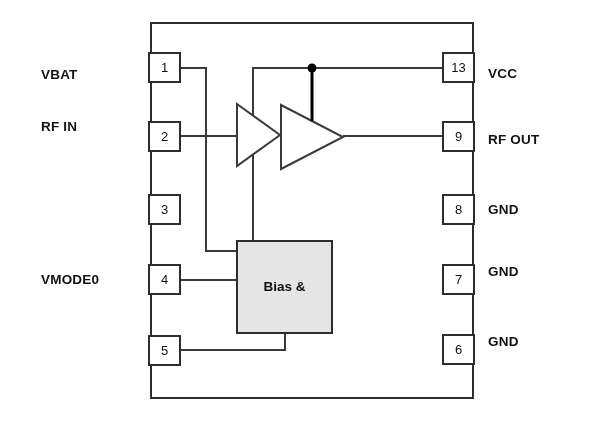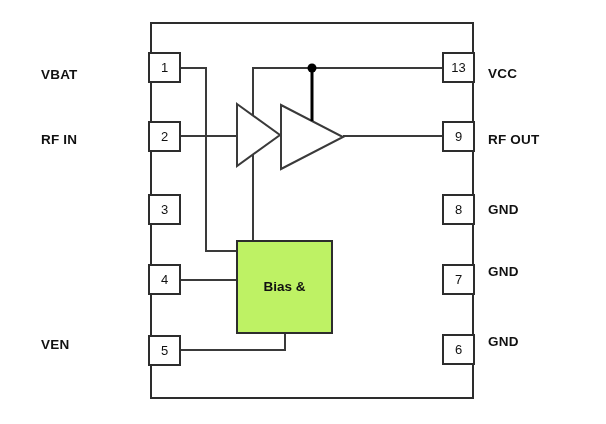--- a/index.html
+++ b/index.html
@@ -45,21 +45,21 @@
     z-index: 2;
   }
   .label-left  { left: 41px; width: 144px; text-align: left; }
   .label-right { left: 488px; text-align: right; }
   #bias-block {
     position: absolute;
     left: 236px; top: 240px;
     width: 97px; height: 94px;
     box-sizing: border-box;
     border: 2px solid #2d2d2d;
-    background: #bef264;
+    background: #e5e5e5;
     display: flex;
     flex-direction: column;
     align-items: center;
     justify-content: center;
     font-size: 13.5px;
     font-weight: 600;
     line-height: 20px;
     color: #111111;
     z-index: 3;
     text-align: center;
@@ -104,22 +104,22 @@
   <div class="pin pin-left" style="top:264px">4</div>
   <div class="pin pin-left" style="top:335px">5</div>
 
   <div class="pin pin-right" style="top:52px">13</div>
   <div class="pin pin-right" style="top:121px">9</div>
   <div class="pin pin-right" style="top:194px">8</div>
   <div class="pin pin-right" style="top:264px">7</div>
   <div class="pin pin-right" style="top:334px">6</div>
 
   <div class="pin-label label-left" style="top:74px">VBAT</div>
-  <div class="pin-label label-left" style="top:139px">RF IN</div>
-  <div class="pin-label label-left" style="top:344px">VEN</div>
+  <div class="pin-label label-left" style="top:126px">RF IN</div>
+  <div class="pin-label label-left" style="top:279px">VMODE0</div>
 
   <div class="pin-label label-right" style="top:73px">VCC</div>
   <div class="pin-label label-right" style="top:139px">RF OUT</div>
   <div class="pin-label label-right" style="top:209px">GND</div>
   <div class="pin-label label-right" style="top:271px">GND</div>
   <div class="pin-label label-right" style="top:341px">GND</div>
 
   <div id="bias-block">
     <div>Bias &amp;</div>
   </div>

